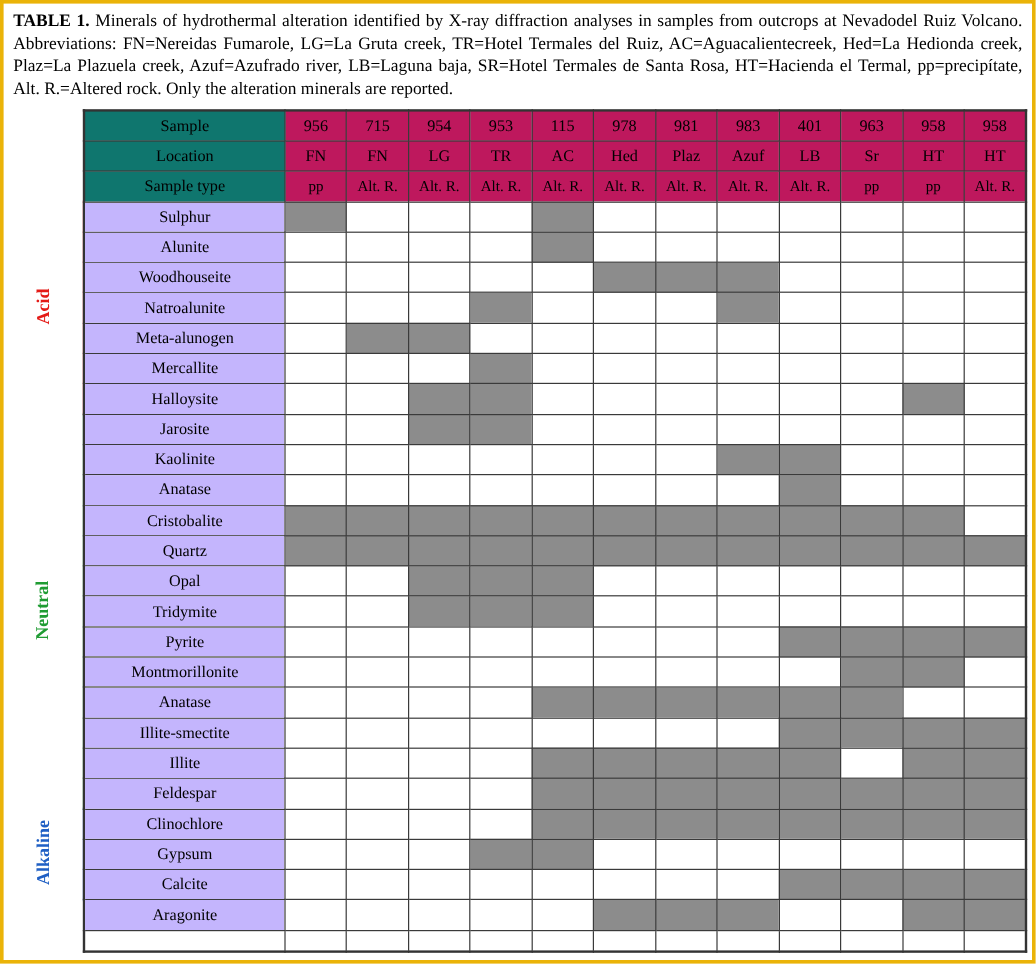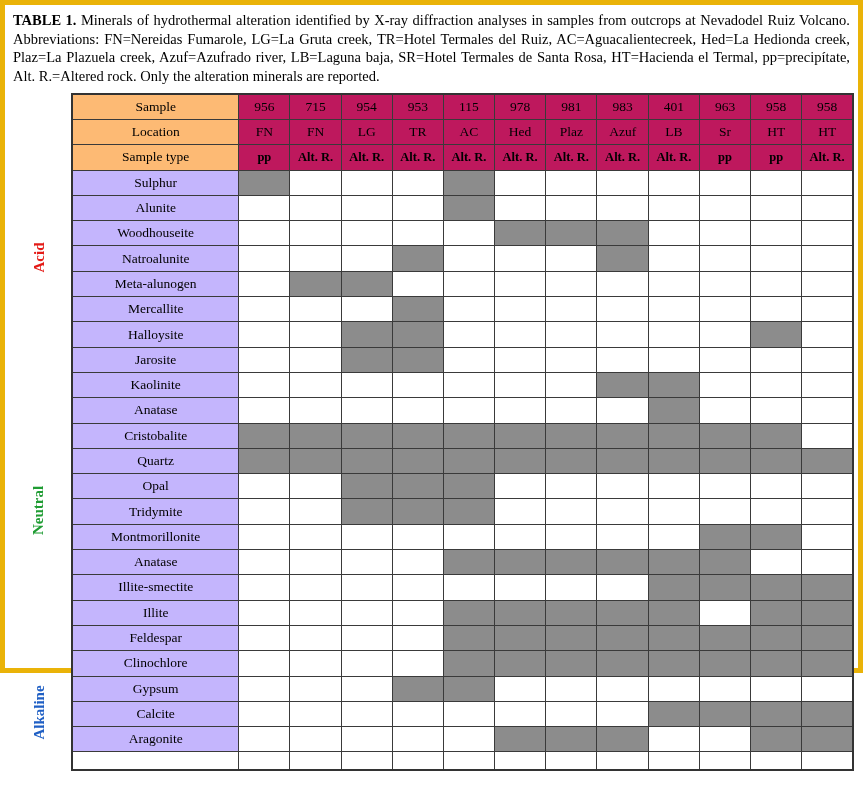--- a/index.html
+++ b/index.html
@@ -10,23 +10,23 @@
   body {
     width: 863px;
     height: 803px;
     font-family: "Liberation Serif", serif;
     color: #000;
     overflow: hidden;
   }
   #page {
     position: relative;
     width: 863px;
-    height: 673px;
+    height: 803px;
     box-sizing: border-box;
-    border: 5px solid #eab308;
+    border: 3px solid #eab308;
     background: #fff;
   }
   
   #caption {
     padding: 6px 8px 2px 8px;
     font-size: 14.5px;
     line-height: 1.28;
     text-align: justify;
     font-family: "Liberation Serif", serif;
   }
@@ -60,26 +60,25 @@
     box-sizing: border-box;
   }
   col.labelcol { width: 170px; }
   col.datacol  { width: 52.4px; }
 
   td.hdr {
     background: #be185d;
     font-size: 14px;
   }
   td.hdr-label {
-    background: #fdba74;
+    background: #0f766e;
     font-size: 14.5px;
   }
   td.hdr.small {
     font-size: 12.5px;
-    font-weight: bold;
   }
   td.mineral {
     background: #c4b5fd;
     font-size: 14px;
     text-align: center;
     position: relative;
   }
   td.cell {
     background: #fff;
   }
@@ -414,20 +413,35 @@
             <td class="cell filled"></td>
             <td class="cell filled"></td>
             <td class="cell"></td>
             <td class="cell"></td>
             <td class="cell"></td>
             <td class="cell"></td>
             <td class="cell"></td>
             <td class="cell"></td>
             <td class="cell"></td>
           </tr>
+          <tr id="mrow-14">
+            <td class="mineral">Pyrite</td>
+            <td class="cell"></td>
+            <td class="cell"></td>
+            <td class="cell"></td>
+            <td class="cell"></td>
+            <td class="cell"></td>
+            <td class="cell"></td>
+            <td class="cell"></td>
+            <td class="cell"></td>
+            <td class="cell filled"></td>
+            <td class="cell filled"></td>
+            <td class="cell filled"></td>
+            <td class="cell filled"></td>
+          </tr>
           <tr id="mrow-15">
             <td class="mineral">Montmorillonite</td>
             <td class="cell"></td>
             <td class="cell"></td>
             <td class="cell"></td>
             <td class="cell"></td>
             <td class="cell"></td>
             <td class="cell"></td>
             <td class="cell"></td>
             <td class="cell"></td>

